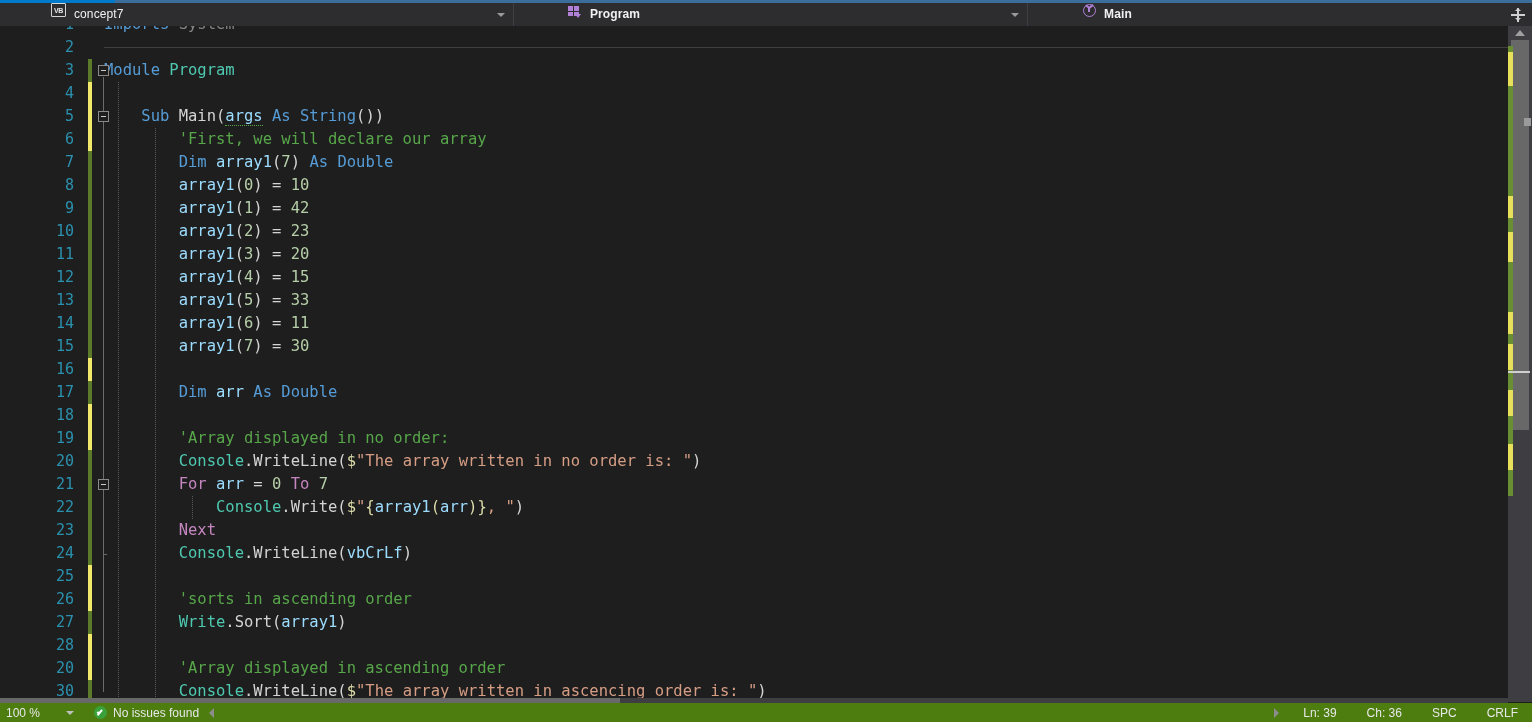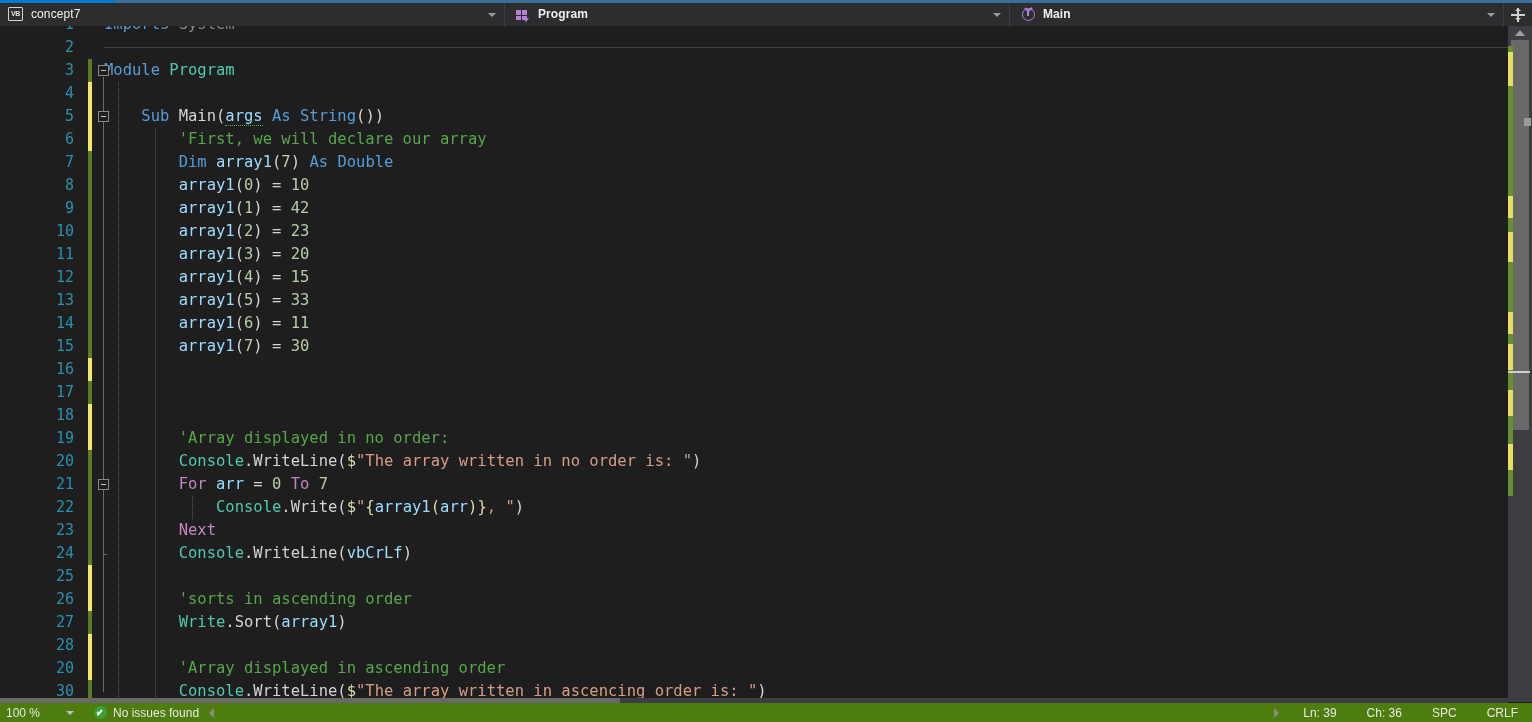--- a/index.html
+++ b/index.html
@@ -15,23 +15,24 @@
   .accent-line { position: absolute; top: 0; left: 0; width: 1532px; height: 3px; background: #2d2d30; }
   .accent-line .seg-a { position: absolute; left: 0;   top: 0; width: 115px;  height: 3px; background: #007acc; }
   .accent-line .seg-b { position: absolute; left: 115px; top: 0; width: 1417px; height: 3px; background: #3c6e9b; }
 
   
   .nav-bar {
     position: absolute; top: 3px; left: 0; width: 1532px; height: 23px;
     background: #2d2d30; display: flex; align-items: stretch;
   }
   .nav-drop {
-    display: flex; align-items: center; height: 23px;
+    display: flex; height: 23px;
     background: #2d2d30; position: relative;
     border-right: 1px solid #3f3f46;
+    margin-left: 43px;
   }
   .nav-drop.project { width: 505px; padding-left: 8px; }
   .nav-drop.type    { width: 505px; padding-left: 10px; }
   .nav-drop.member  { width: 494px; padding-left: 10px; }
   .nav-drop .label {
     color: #f1f1f1; font-size: 12px; font-family: "Liberation Sans", sans-serif;
     white-space: nowrap; overflow: hidden; text-overflow: ellipsis;
     line-height: 23px; letter-spacing: .1px;
   }
   .nav-drop .label.bold { font-weight: bold; }
@@ -353,20 +354,21 @@
           <div class="code">        <span class="id">array1</span><span class="op">(</span><span class="num">7</span><span class="op">)</span><span class="op"> </span><span class="op">=</span><span class="op"> </span><span class="num">30</span></div>
         </div>
         <div class="row" style="top: 332px;">
           <div class="lnum">16</div>
           <div class="chg unsaved"></div>
           <div class="code"></div>
         </div>
         <div class="row" style="top: 355px;">
           <div class="lnum">17</div>
           <div class="chg saved"></div>
+          <div class="code">        <span class="kw">Dim</span><span class="op"> </span><span class="id">arr</span><span class="op"> </span><span class="kw">As</span><span class="op"> </span><span class="kw">Double</span></div>
         </div>
         <div class="row" style="top: 378px;">
           <div class="lnum">18</div>
           <div class="chg unsaved"></div>
           <div class="code"></div>
         </div>
         <div class="row" style="top: 401px;">
           <div class="lnum">19</div>
           <div class="chg unsaved"></div>
           <div class="code">        <span class="cmt">'Array displayed in no order:</span></div>

